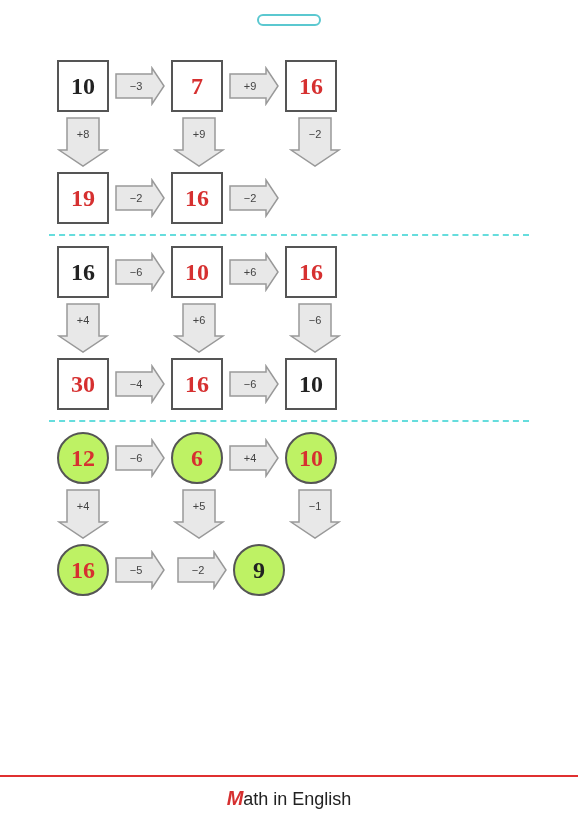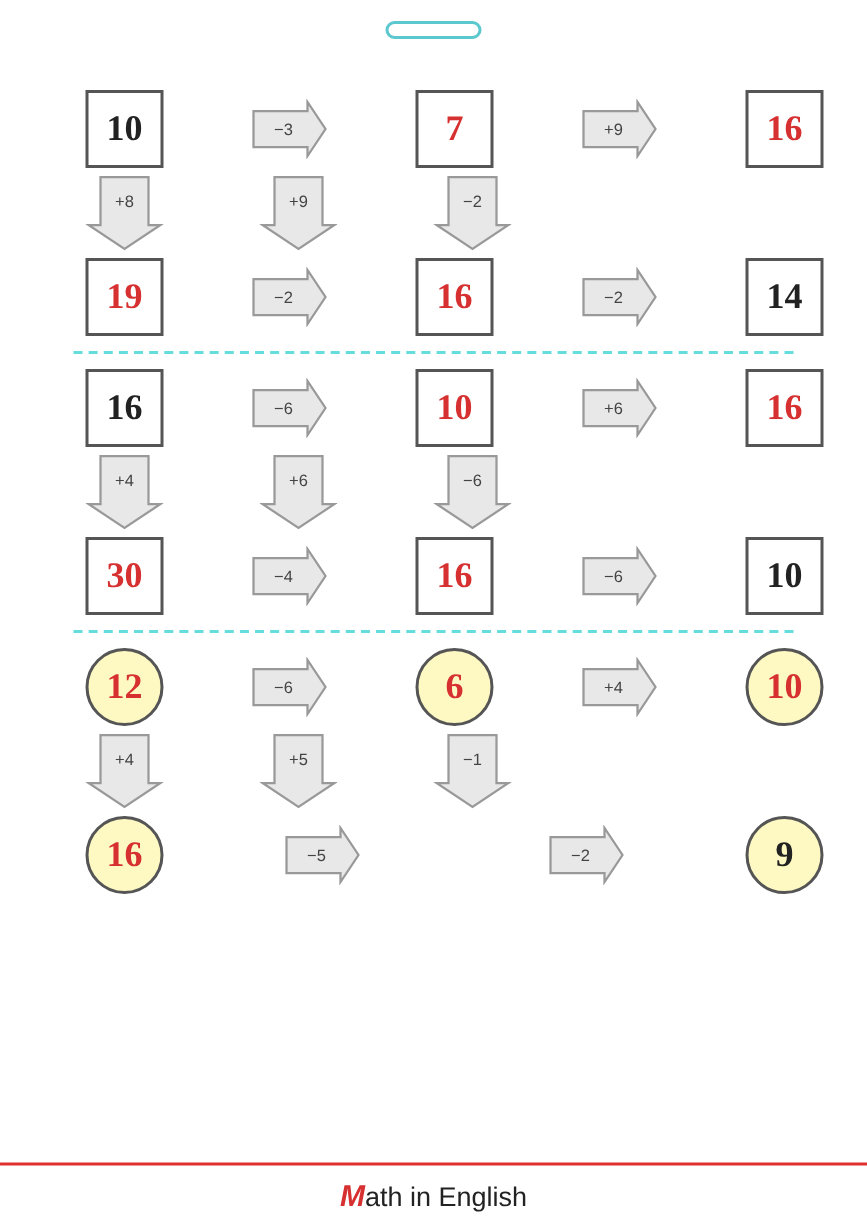--- a/index.html
+++ b/index.html
@@ -43,21 +43,21 @@
       border: none;
       border-top: 2px dashed #6dd;
       margin: 10px auto 10px;
       width: 480px;
     }
 
     
     .flow-row {
       display: flex;
       align-items: center;
-      justify-content: space-between;
+      justify-content: flex-start;
       gap: 0px;
       margin: 4px 0;
       padding-left: 28px;
     }
 
     
     .vertical-row {
       display: flex;
       align-items: center;
       justify-content: flex-start;
@@ -88,21 +88,21 @@
       width: 52px;
       height: 52px;
       border: 2px solid #555;
       border-radius: 50%;
       display: flex;
       align-items: center;
       justify-content: center;
       font-size: 24px;
       font-weight: bold;
       color: #222;
-      background: #fef9c3;
+      background: #bef264;
     }
     .num-circle.red {
       color: #d63030;
     }
 
     
     .h-arrow {
       width: 52px;
       height: 40px;
       position: relative;
@@ -219,21 +219,20 @@
         <div style="width: 3px;"></div>
         <div class="num-box red">16</div>
         <div style="width: 3px;"></div>
         <div class="h-arrow">
     <svg class="h-arrow-shape" viewBox="0 0 52 40" xmlns="http://www.w3.org/2000/svg">
       <polygon points="2,8 38,8 38,2 50,20 38,38 38,32 2,32" fill="#e8e8e8" stroke="#999" stroke-width="1.5"></polygon>
       <text x="22" y="24" text-anchor="middle" font-size="11" fill="#444" font-family="Arial,sans-serif">−2</text>
     </svg>
   </div>
         <div style="width: 3px;"></div>
-        <div class="num-box">14</div>
       </div>
     </div>
     <hr class="dashed-divider">
     <div class="section">
       <div class="flow-row">
         <div class="num-box">16</div>
         <div style="width: 3px;"></div>
         <div class="h-arrow">
     <svg class="h-arrow-shape" viewBox="0 0 52 40" xmlns="http://www.w3.org/2000/svg">
       <polygon points="2,8 38,8 38,2 50,20 38,38 38,32 2,32" fill="#e8e8e8" stroke="#999" stroke-width="1.5"></polygon>

